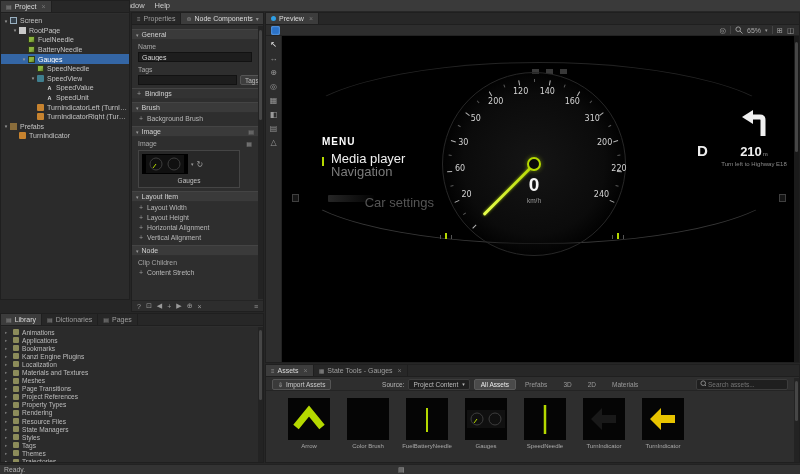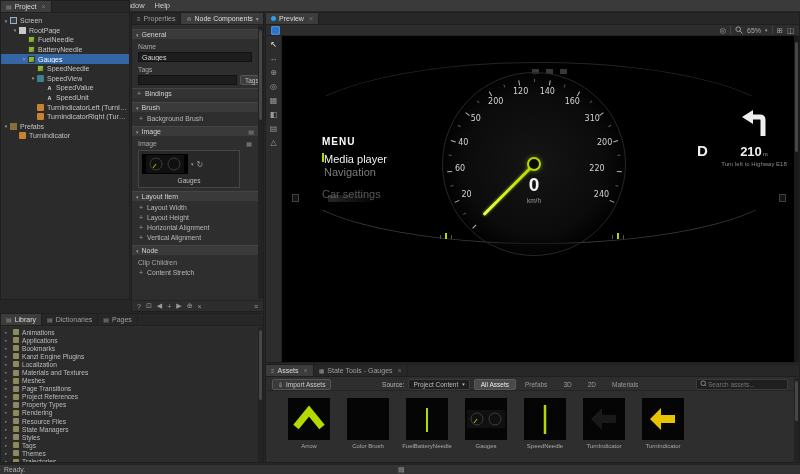--- a/index.html
+++ b/index.html
@@ -112,21 +112,21 @@
   box-shadow:0 0 3px rgba(190,230,0,.7);border-radius:2px;}
 #hub{position:absolute;left:calc(50% - 7px);top:calc(50% - 7px);width:14px;height:14px;
   border-radius:50%;border:2.5px solid var(--lime);background:#0a0a0a;
   box-shadow:0 0 5px rgba(190,230,0,.45);}
 #speed-value{position:absolute;left:0;right:0;top:110px;text-align:center;font-size:19px;
   font-weight:bold;color:#f5f5f5;}
 #speed-unit{position:absolute;left:0;right:0;top:133px;text-align:center;font-size:6.5px;color:#9a9a9a;}
 
 #cluster-menu{position:absolute;left:40px;top:100px;width:112px;}
 #cluster-menu .title{font-size:10px;font-weight:bold;color:#fff;letter-spacing:1px;margin-bottom:6px;}
-.cmenu-item{display:flex;align-items:flex-start;gap:0;height:13px;font-size:11px;color:#9a9a9a;}
+.cmenu-item{display:flex;align-items:flex-end;gap:7px;height:13px;font-size:13px;color:#9a9a9a;}
 .cmenu-item .bar{width:2px;height:9px;background:transparent;flex:none;}
 .cmenu-item.active{color:#f0f0f0;}
 .cmenu-item.active .bar{background:var(--lime);}
 .cmenu-fade{height:7px;width:46px;margin:3px 0 0 6px;border-radius:1px;
   background:linear-gradient(to right,rgba(110,110,110,.35),rgba(50,50,50,.05));}
 
 #gear{position:absolute;left:415px;top:106px;font-size:15px;font-weight:bold;color:#ededed;}
 #nav-block{position:absolute;left:428px;top:72px;width:88px;text-align:center;}
 #nav-distance{font-size:13px;font-weight:bold;color:#efefef;margin-top:2px;}
 #nav-distance .unit{font-size:6px;color:#9a9a9a;font-weight:normal;margin-left:1px;}
@@ -448,29 +448,29 @@
     </div>
 
     <div id="speedo">
       <div class="ring"></div>
       <div id="needle" style="transform: rotate(-135deg);"></div>
       <div id="hub"></div>
       <div id="speed-value">0</div>
       <div id="speed-unit">km/h</div>
     <span class="speedo-num" style="left: 32.5194px; top: 130.371px;">20</span>
         <span class="speedo-num" style="left: 26.135px; top: 104.468px;">60</span>
-        <span class="speedo-num" style="left: 29.3507px; top: 77.9848px;">40</span>
+        <span class="speedo-num" style="left: 29.3507px; top: 77.9848px;">30</span>
         <span class="speedo-num" style="left: 41.7484px; top: 54.3628px;">50</span>
         <span class="speedo-num" style="left: 61.717px; top: 36.6722px;">200</span>
         <span class="speedo-num" style="left: 86.6611px; top: 27.2121px;">120</span>
         <span class="speedo-num" style="left: 113.339px; top: 27.2121px;">140</span>
         <span class="speedo-num" style="left: 138.283px; top: 36.6722px;">160</span>
         <span class="speedo-num" style="left: 158.252px; top: 54.3628px;">310</span>
         <span class="speedo-num" style="left: 170.649px; top: 77.9848px;">200</span>
-        <span class="speedo-num" style="left: 163px; top: 104.468px;">220</span>
+        <span class="speedo-num" style="left: 185px; top: 104.468px;">220</span>
         <span class="speedo-num" style="left: 167.481px; top: 130.371px;">240</span>
         <span class="speedo-tick" style="height: 5px; background: rgb(181, 181, 181); transform: rotate(-135deg) translateY(-85px);"></span>
         <span class="speedo-tick" style="height: 3px; background: rgb(90, 90, 90); transform: rotate(-124.615deg) translateY(-85px);"></span>
         <span class="speedo-tick" style="height: 5px; background: rgb(181, 181, 181); transform: rotate(-114.231deg) translateY(-85px);"></span>
         <span class="speedo-tick" style="height: 3px; background: rgb(90, 90, 90); transform: rotate(-103.846deg) translateY(-85px);"></span>
         <span class="speedo-tick" style="height: 5px; background: rgb(181, 181, 181); transform: rotate(-93.4615deg) translateY(-85px);"></span>
         <span class="speedo-tick" style="height: 3px; background: rgb(90, 90, 90); transform: rotate(-83.0769deg) translateY(-85px);"></span>
         <span class="speedo-tick" style="height: 5px; background: rgb(181, 181, 181); transform: rotate(-72.6923deg) translateY(-85px);"></span>
         <span class="speedo-tick" style="height: 3px; background: rgb(90, 90, 90); transform: rotate(-62.3077deg) translateY(-85px);"></span>
         <span class="speedo-tick" style="height: 5px; background: rgb(181, 181, 181); transform: rotate(-51.9231deg) translateY(-85px);"></span>

